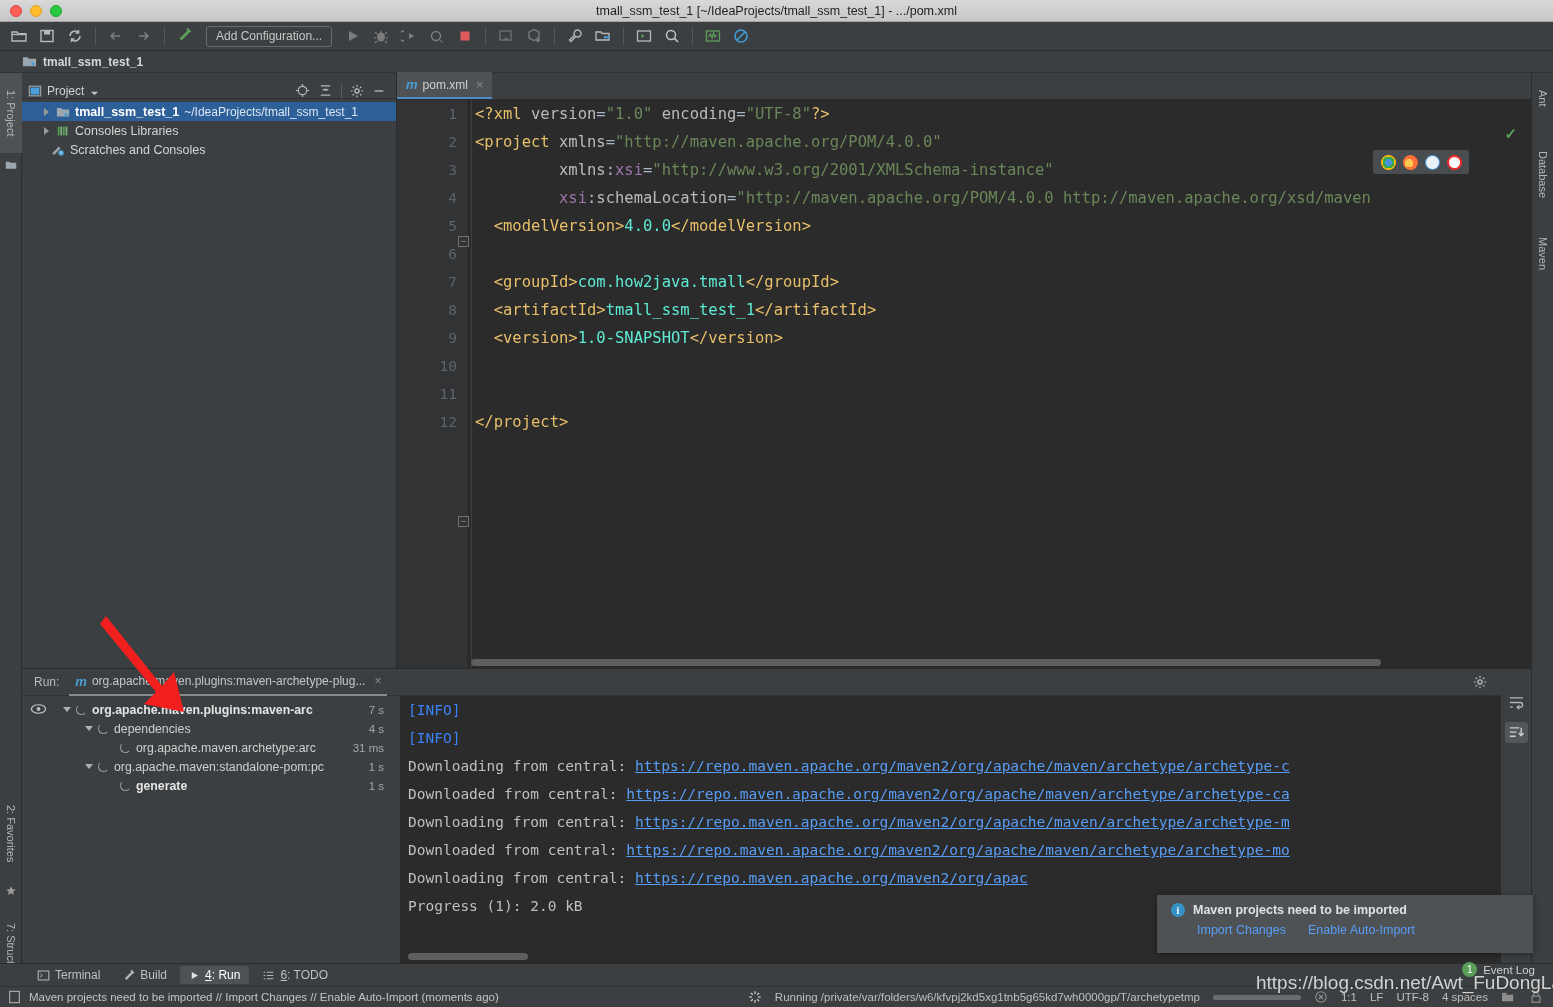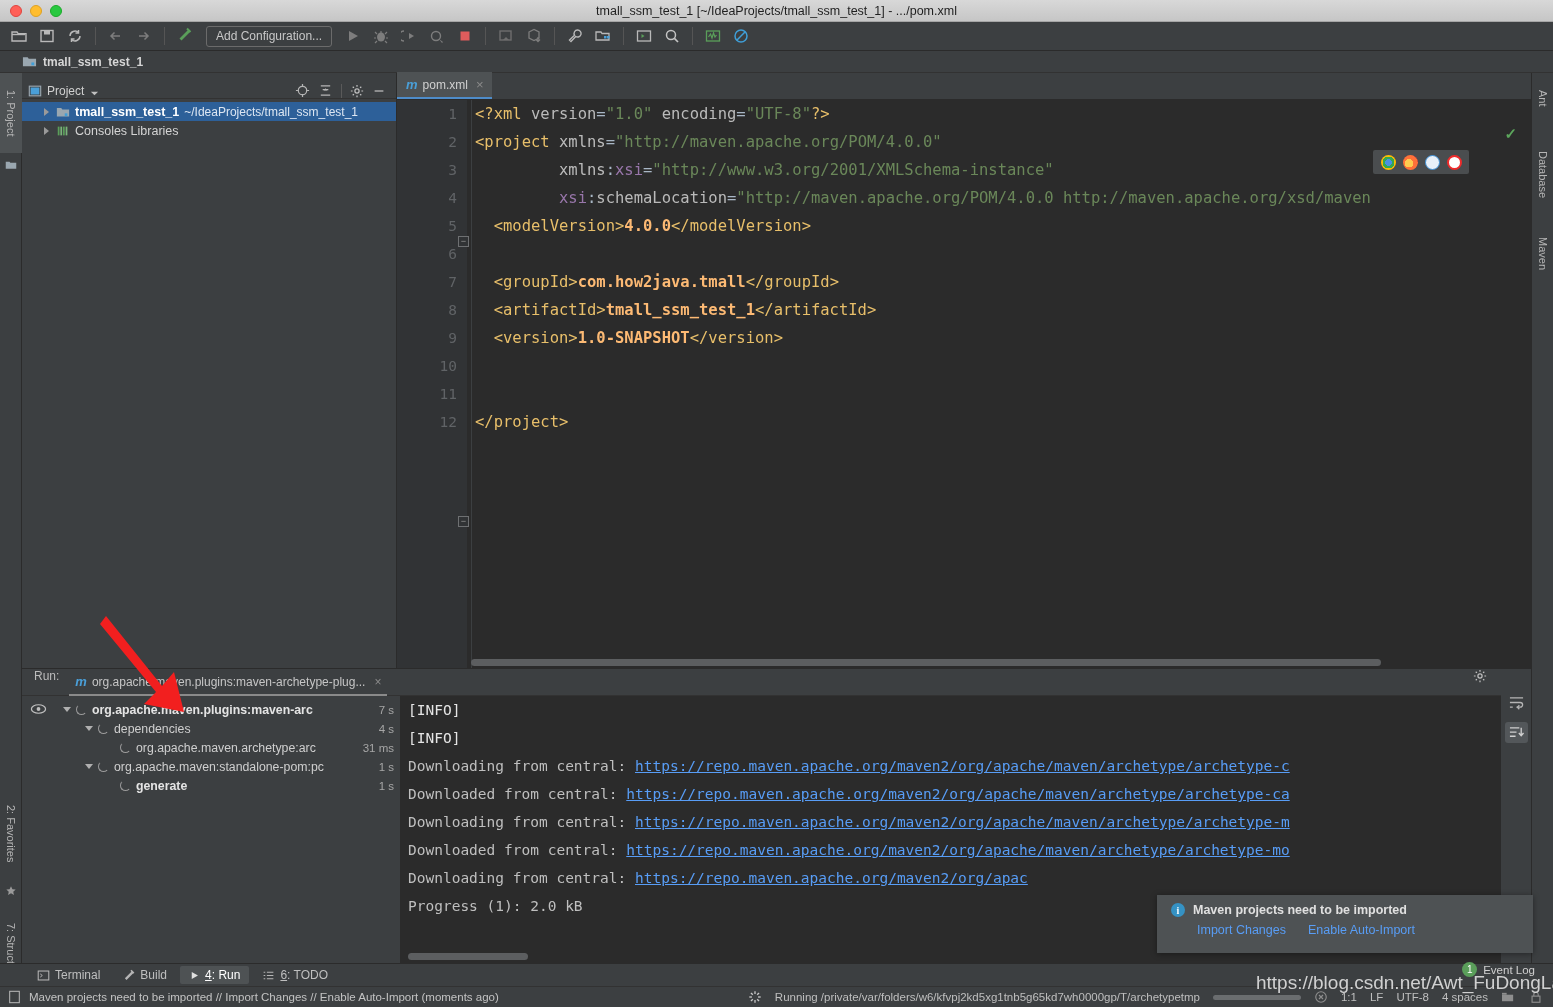--- a/index.html
+++ b/index.html
@@ -132,21 +132,21 @@
   .code {
     position:absolute; left:70px; top:0; right:0; bottom:0;
     font-family:"DejaVu Sans Mono", monospace; font-size:15.5px;
     white-space:pre; padding-left:8px;
   }
   .cl { height:28px; line-height:28px; }
   .k-tag { color:#e8bf6a; }
   .k-attr { color:#bababa; }
   .k-ns { color:#9876aa; }
   .k-str { color:#6a8759; }
-  .k-txt { color:#fdba74;font-weight:bold; }
+  .k-txt { color:#5eead4; }
   .k-punc { color:#a9b7c6; }
   .guideline {
     position:absolute; left:74px; top:0; width:1px; height:100%;
     background:#3c3f41;
   }
   .hscroll {
     position:absolute; left:74px; bottom:2px; width:910px; height:7px;
     background:#5c5e60; border-radius:4px;
   }
   .browser-popup {
@@ -158,53 +158,53 @@
   .check-ok {
     position:absolute; right:14px; top:25px; color:#5ca65c; font-size:15px; font-weight:bold;
   }
 
   
   .run-panel {
     position:absolute; left:22px; top:668px; width:1509px; height:295px;
     background:#3c3f41; border-top:1px solid #2b2b2b;
   }
   .run-head {
-    height:27px; display:flex; align-items:flex-start; padding-left:12px; gap:10px;
+    height:27px; display:flex; align-items:center; padding-left:12px; gap:10px;
     border-bottom:1px solid #323232; position:relative;
   }
   .run-lbl { font-size:12px; color:#bbbbbb; }
   .run-tab {
     display:flex; align-items:center; gap:5px; font-size:12px; color:#c6c6c6;
     height:27px; border-bottom:2px solid #8a8a8a; padding:0 6px;
   }
   .run-tab .mlogo { color:#4a9fd8; font-style:italic; font-weight:bold; font-size:13px; }
   .run-head-right { margin-left:auto; display:flex; gap:14px; padding-right:16px; align-items:center;}
   .run-body { display:flex; height:268px; }
   .run-toolcol {
     width:33px; background:#3c3f41; padding-top:6px;
     display:flex; flex-direction:column; align-items:center; gap:12px;
   }
   .run-tree {
     width:345px; background:#3c3f41; font-size:12.3px; padding-top:4px;
   }
   .rt-row { height:19px; display:flex; align-items:center; gap:5px; position:relative; }
   .rt-name { color:#cfcfcf; white-space:nowrap; overflow:hidden; }
   .rt-name.b { font-weight:bold; color:#e4e4e4; }
-  .rt-time { position:absolute; right:6px; font-size:11.5px; color:#a6a6a6; }
+  .rt-time { position:absolute; right:16px; font-size:11.5px; color:#a6a6a6; }
   .spinner {
     width:11px;height:11px;border:1.6px solid #9a9a9a;border-radius:50%;
     border-top-color:transparent; border-right-color:transparent;
   }
   .tri { width:0;height:0;border-top:5px solid #b0b0b0;border-left:4px solid transparent;border-right:4px solid transparent; }
   .console {
     flex:1; background:#2b2b2b; position:relative; overflow:hidden;
     font-family:"DejaVu Sans Mono", monospace; font-size:14.5px;
   }
   .cline { height:28px; line-height:28px; white-space:pre; padding-left:8px; color:#a9b7c6; }
-  .c-info { color:#e5e5e5; }
+  .c-info { color:#3b82f6; }
   .c-link { color:#589df6; text-decoration:underline; }
   .c-lbl { color:#bfbfbf; }
   .console-scroll {
     position:absolute; left:8px; bottom:4px; width:120px; height:7px;
     background:#5c5e60; border-radius:4px;
   }
   .console-vscroll {
     position:absolute; right:2px; top:140px; width:7px; height:130px;
     background:#5c5e60; border-radius:4px;
   }
@@ -506,20 +506,28 @@
       </div>
       <div class="tnode">
         <span class="arrow"></span>
         <svg width="14" height="14" viewBox="0 0 16 16">
             <rect x="2" y="3" width="2" height="10" fill="#5a9e5a"></rect>
             <rect x="5" y="3" width="2" height="10" fill="#7ab37a"></rect>
             <rect x="8" y="3" width="2" height="10" fill="#5a9e5a"></rect>
             <rect x="11" y="3" width="2" height="10" fill="#7ab37a"></rect>
           </svg>
         <span class="tname">Consoles Libraries</span>
+      </div>
+      <div class="tnode" style="padding-left:29px;">
+        <svg width="14" height="14" viewBox="0 0 16 16">
+            <path d="M2 11l7-7 2 2-7 7H2z" fill="#9aa7b0"></path>
+            <circle cx="11.5" cy="11.5" r="3.2" fill="#4a9fd8"></circle>
+            <path d="M11.5 9.5v2l1.3 1" stroke="#fff" stroke-width="1"></path>
+          </svg>
+        <span class="tname">Scratches and Consoles</span>
       </div>
     </div>
   </div>
 
   <div class="editor-area">
     <div class="tabbar">
       <div class="tab">
         <span class="mlogo">m</span>
         <span>pom.xml</span>
         <span class="x">×</span>

